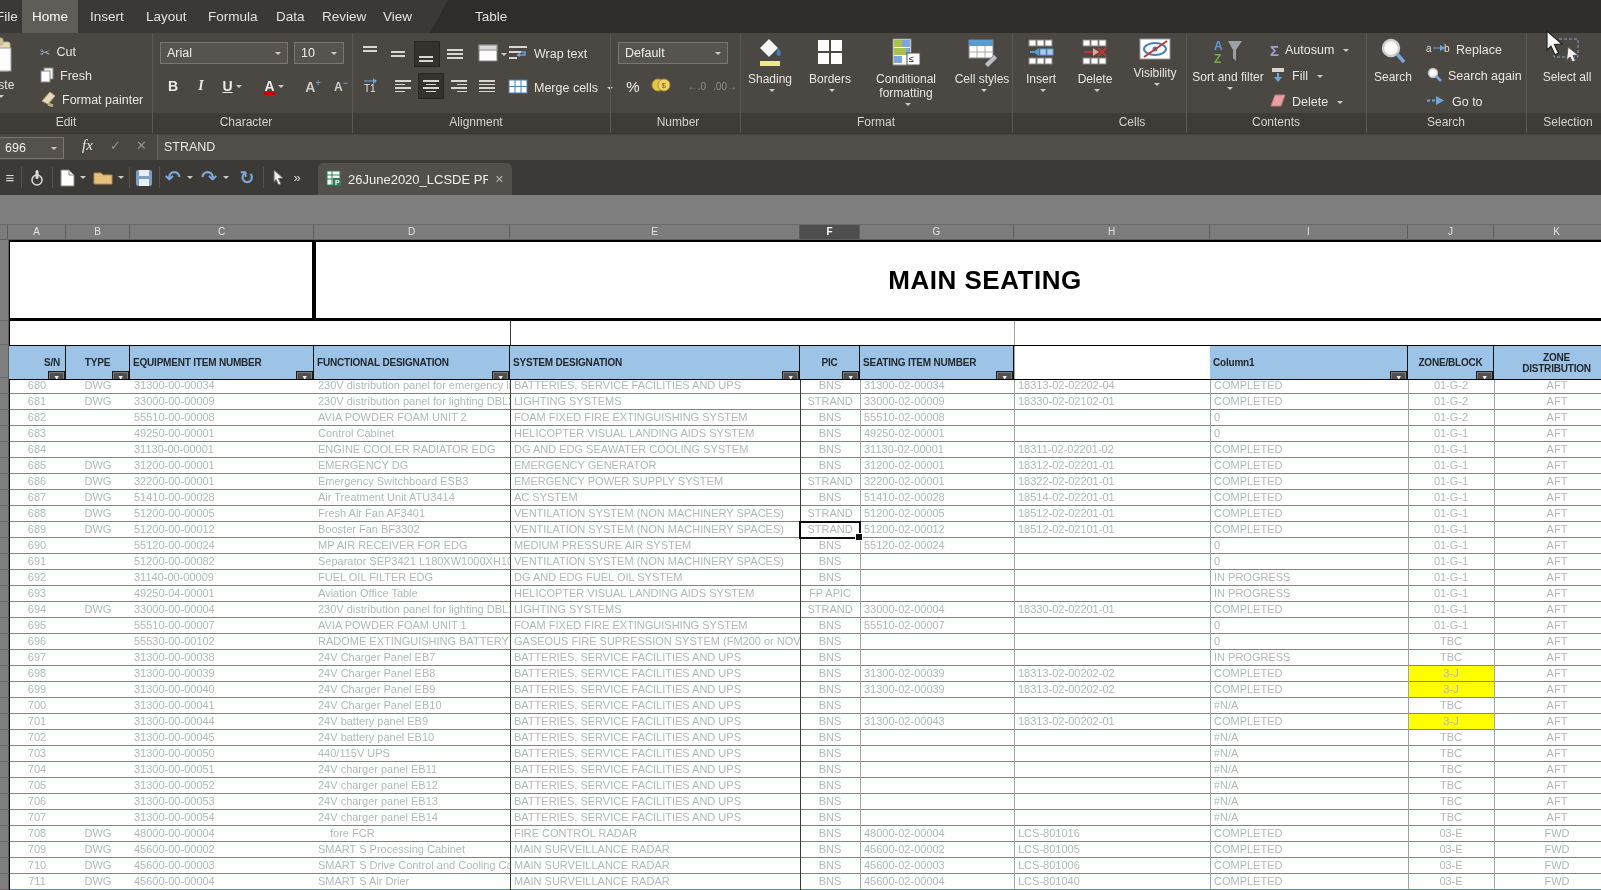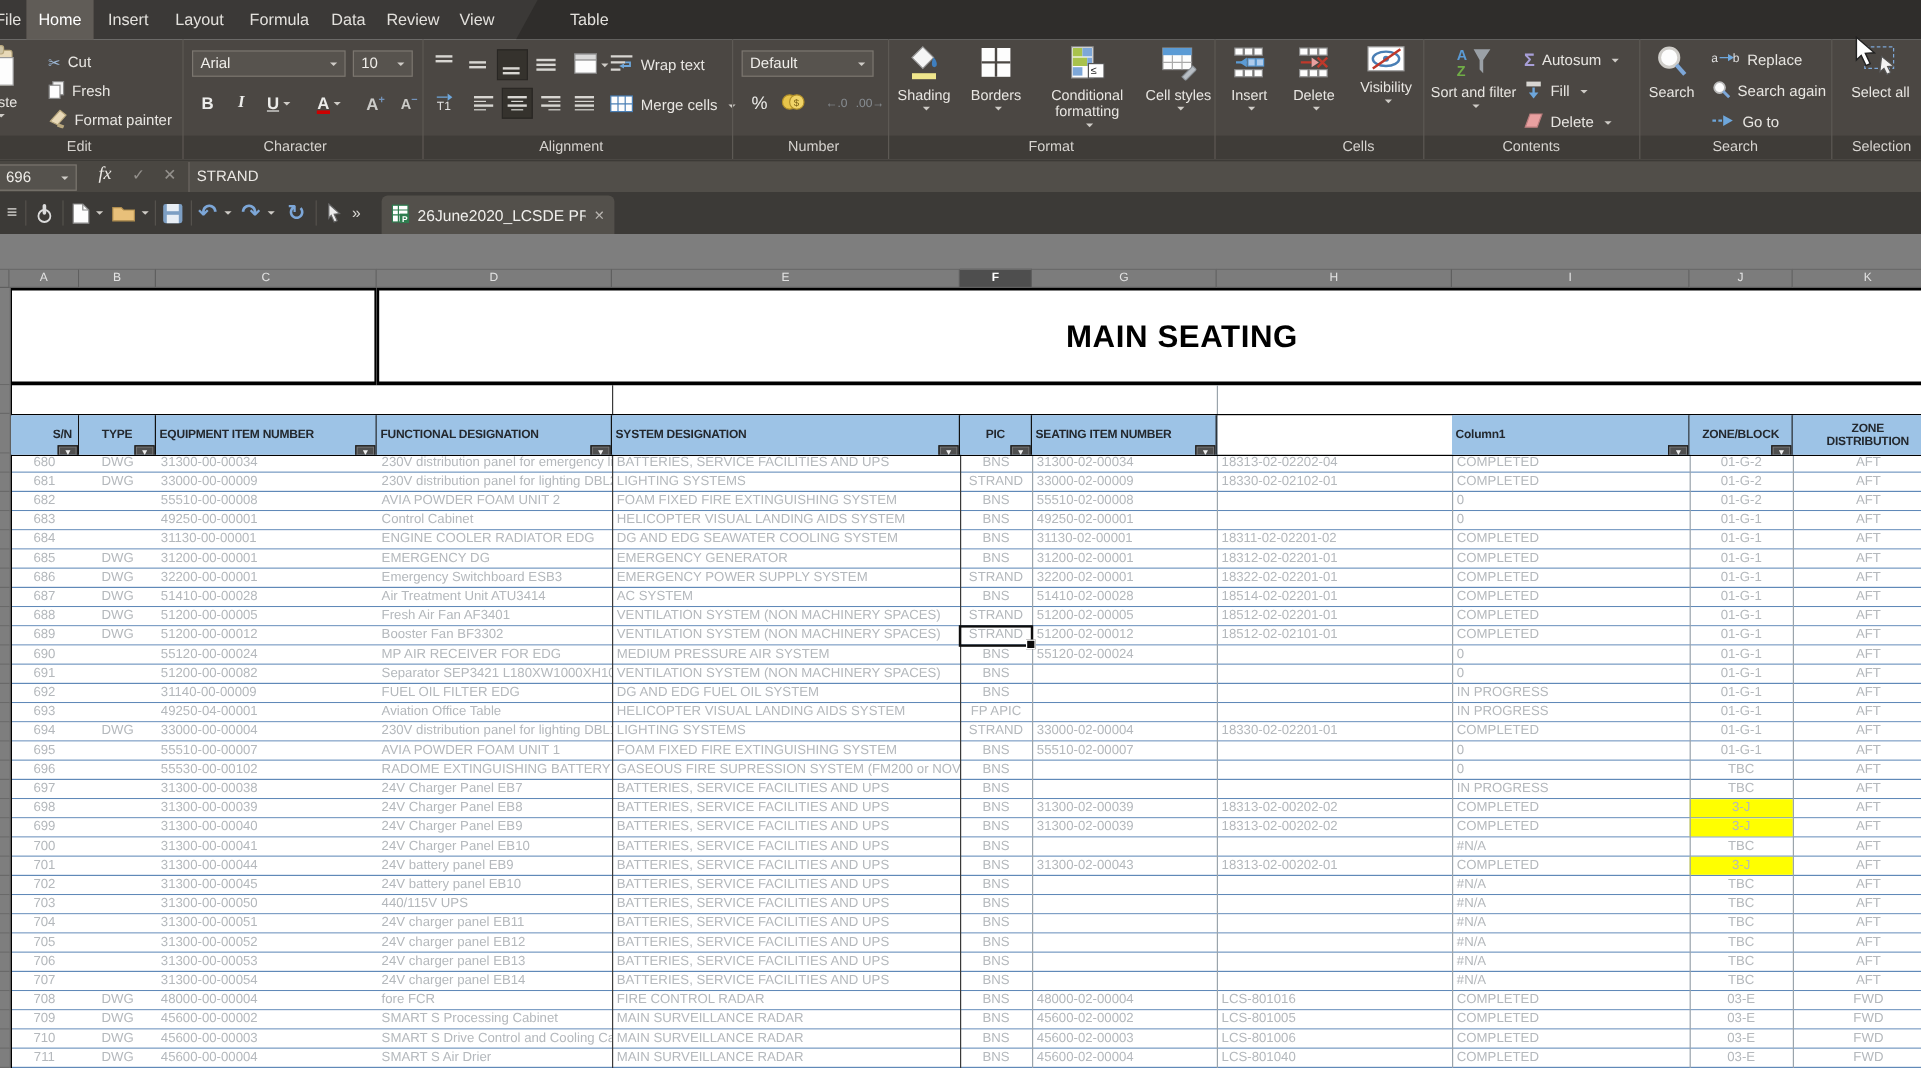--- a/index.html
+++ b/index.html
@@ -954,21 +954,21 @@
         <div class="cell l" style="left: 852px; width: 154px;"></div>
         <div class="cell l" style="left: 1006px; width: 196px;"></div>
         <div class="cell l" style="left: 1202px; width: 198px;">#N/A</div>
         <div class="cell c" style="left: 1400px; width: 86px;">TBC</div>
         <div class="cell c" style="left: 1486px; width: 126px;">AFT</div>
       </div>
       <div class="trow" style="top: 448px;">
         <div class="cell c" style="left: 0px; width: 58px;">708</div>
         <div class="cell c" style="left: 58px; width: 64px;">DWG</div>
         <div class="cell l" style="left: 122px; width: 184px;">48000-00-00004</div>
-        <div class="cell l" style="left: 306px; width: 196px;">fore FCR</div>
+        <div class="cell l" style="left: 318px; width: 196px;">fore FCR</div>
         <div class="cell l" style="left: 502px; width: 290px;">FIRE CONTROL RADAR</div>
         <div class="cell c" style="left: 792px; width: 60px;">BNS</div>
         <div class="cell l" style="left: 852px; width: 154px;">48000-02-00004</div>
         <div class="cell l" style="left: 1006px; width: 196px;">LCS-801016</div>
         <div class="cell l" style="left: 1202px; width: 198px;">COMPLETED</div>
         <div class="cell c" style="left: 1400px; width: 86px;">03-E</div>
         <div class="cell c" style="left: 1486px; width: 126px;">FWD</div>
       </div>
       <div class="trow" style="top: 464px;">
         <div class="cell c" style="left: 0px; width: 58px;">709</div>

